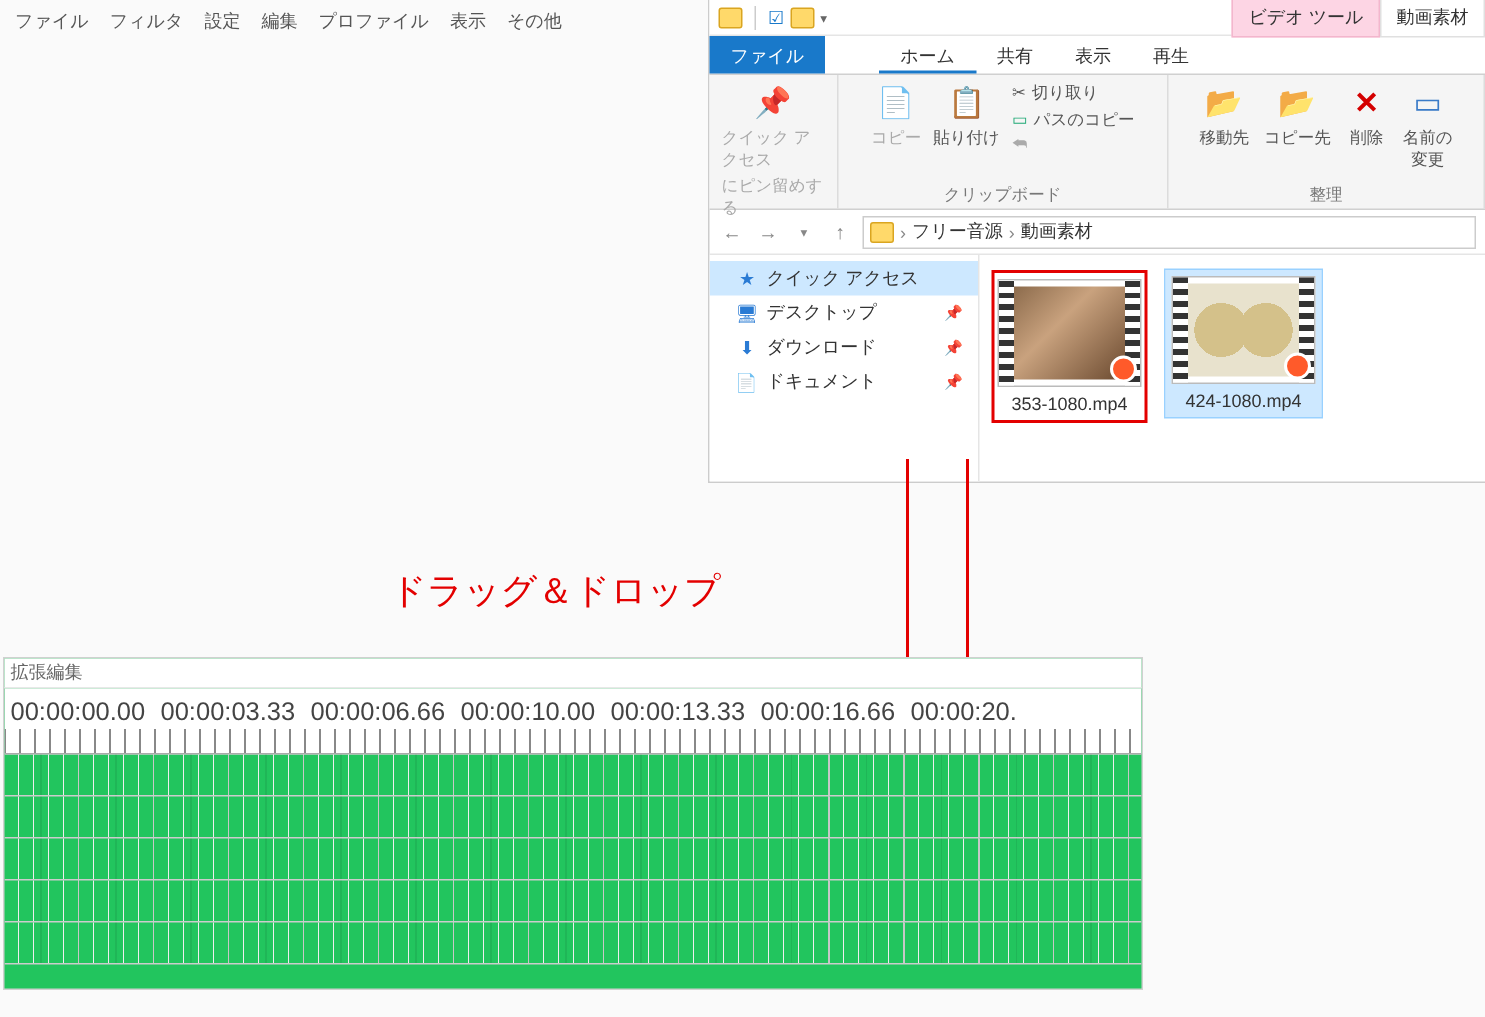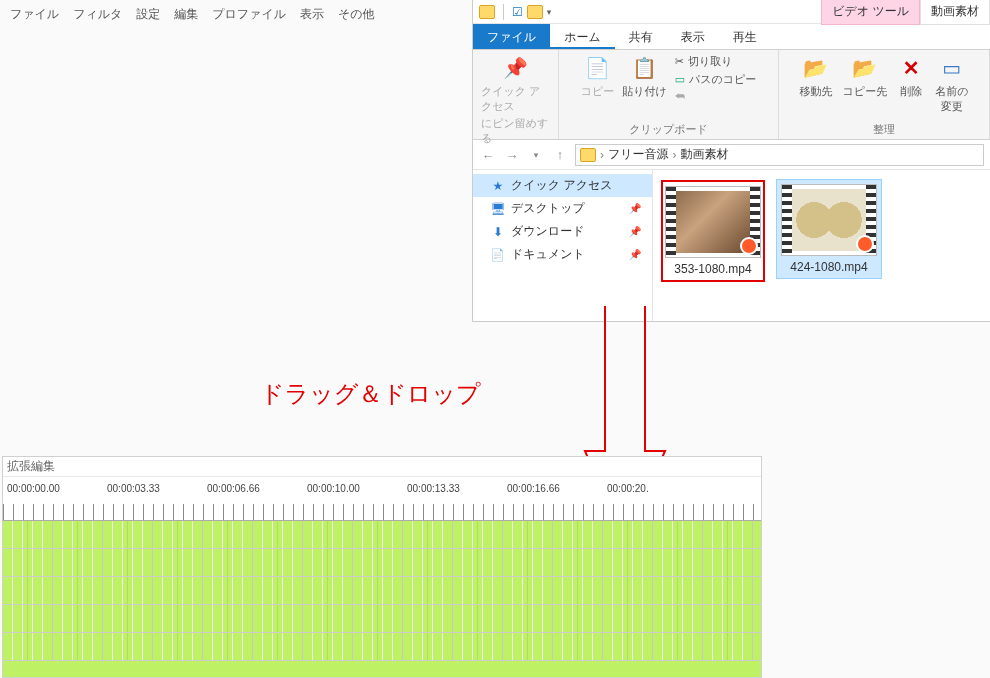--- a/index.html
+++ b/index.html
@@ -92,20 +92,21 @@
     font-size: 12px;
     color: #333;
     cursor: default;
   }
   .rtab.file {
     background: #1979ca;
     color: #fff;
   }
   .rtab.active {
     border-bottom: 2px solid #1979ca;
+    margin-left: 36px;
   }
   .ribbon-body {
     height: 90px;
     background: #f5f5f5;
     border-bottom: 1px solid #d0d0d0;
     display: flex;
   }
   .rgroup {
     border-right: 1px solid #dcdcdc;
     padding: 4px 8px 2px;
@@ -250,24 +251,24 @@
     position:absolute;
     left: 575px;
     top: 306px;
     pointer-events:none;
   }
 
   
   .timeline {
     position:absolute;
     left: 2px;
-    top: 456px;
+    top: 438px;
     width: 760px;
     height: 222px;
-    background:#bef264;
+    background:#22c55e;
     border: 1px solid #d0d0d0;
   }
   .tl-title {
     height: 20px;
     display:flex; align-items:center;
     padding: 0 4px;
     color:#666;
     font-size:12px;
     background:#fff;
     border-bottom: 1px solid #e8e8e8;
@@ -308,21 +309,21 @@
   }
   .tl-ruler {
     height: 44px;
     border-bottom: 1px solid #aaa;
     position:relative;
     background:#fff;
   }
   .tl-time {
     position:absolute;
     top: 6px;
-    font-size: 10px;
+    font-size: 17px;
     color:#444;
   }
   .tl-ticks {
     position:absolute; left:0; right:0; bottom:0; height:16px;
     background-image:
       repeating-linear-gradient(90deg,#888 0 1px, transparent 1px 10px);
   }
   .tl-lanes {
     position:relative;
   }

